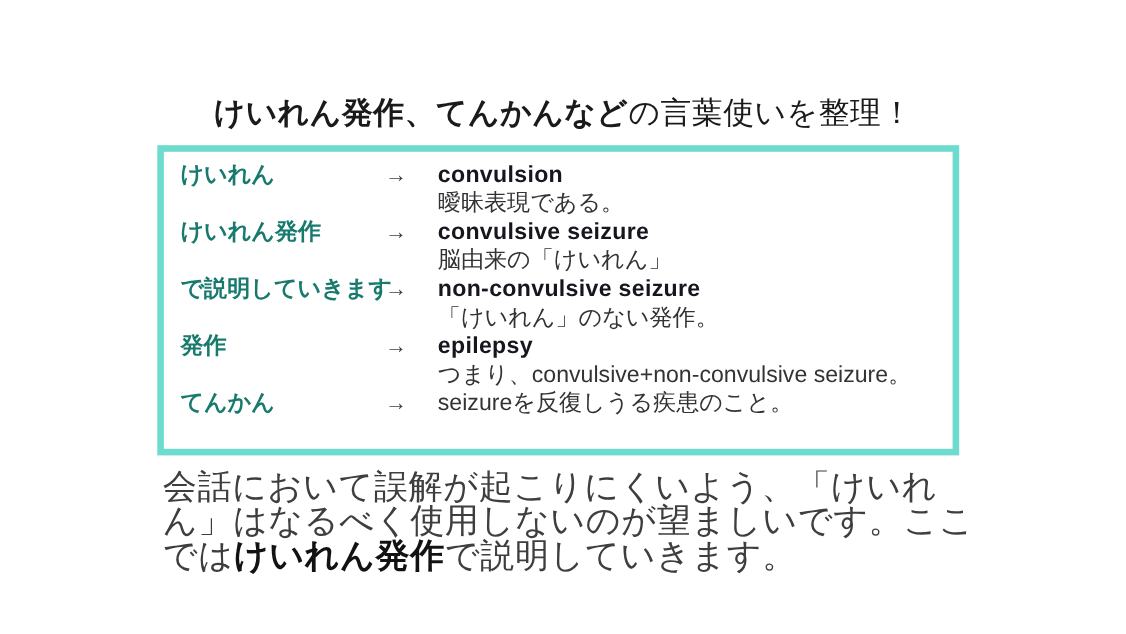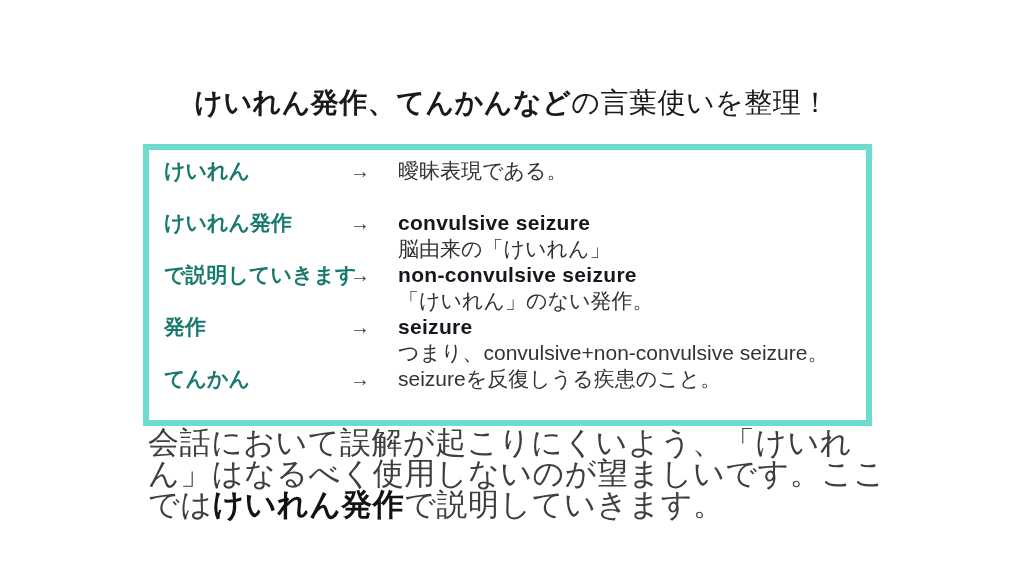--- a/index.html
+++ b/index.html
@@ -27,21 +27,21 @@
     font-size: 28px;
     line-height: 38px;
     color: var(--heading-color);
     letter-spacing: 0.5px;
     white-space: nowrap;
   }
   .page-title .em { font-weight: bold; }
 
   .glossary-box {
     position: absolute;
-    left: 143px; top: 144px;
+    left: 143px; top: 132px;
     width: 729px; height: 282px;
     border: 6px solid var(--accent-border);
     background: var(--bg);
     padding: 8px 0 0 15px;
   }
 
   .glossary-row {
     display: grid;
     grid-template-columns: 186px 48px auto;
     align-items: start;
@@ -91,20 +91,21 @@
   <div class="page-title">
     <span class="em">けいれん発作、てんかんなど</span><span>の言葉使いを整理！</span>
   </div>
 
   <div class="glossary-box">
 
     <div class="glossary-row">
       <div class="term-ja">けいれん</div>
       <div class="arrow-cell">→</div>
       <div>
+        <div class="term-en">convulsion</div>
         <div class="term-note">曖昧表現である。</div>
       </div>
     </div>
 
     <div class="glossary-row">
       <div class="term-ja">けいれん発作</div>
       <div class="arrow-cell">→</div>
       <div>
         <div class="term-en">convulsive seizure</div>
         <div class="term-note">脳由来の「けいれん」</div>
@@ -117,21 +118,21 @@
       <div>
         <div class="term-en">non-convulsive seizure</div>
         <div class="term-note">「けいれん」のない発作。</div>
       </div>
     </div>
 
     <div class="glossary-row">
       <div class="term-ja">発作</div>
       <div class="arrow-cell">→</div>
       <div>
-        <div class="term-en">seizure</div>
+        <div class="term-en">epilepsy</div>
         <div class="term-note">つまり、convulsive+non-convulsive seizure。</div>
       </div>
     </div>
 
     <div class="glossary-row">
       <div class="term-ja">てんかん</div>
       <div class="arrow-cell">→</div>
       <div>
         <div class="term-note">seizureを反復しうる疾患のこと。</div>
       </div>

